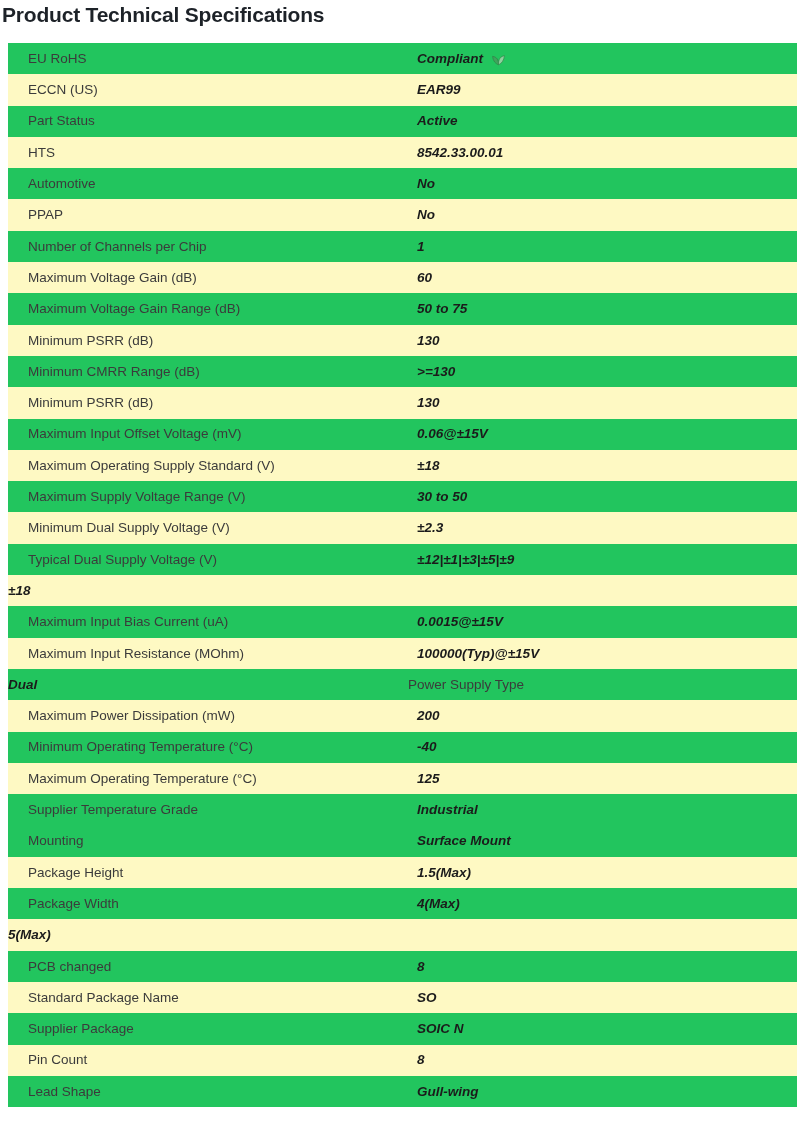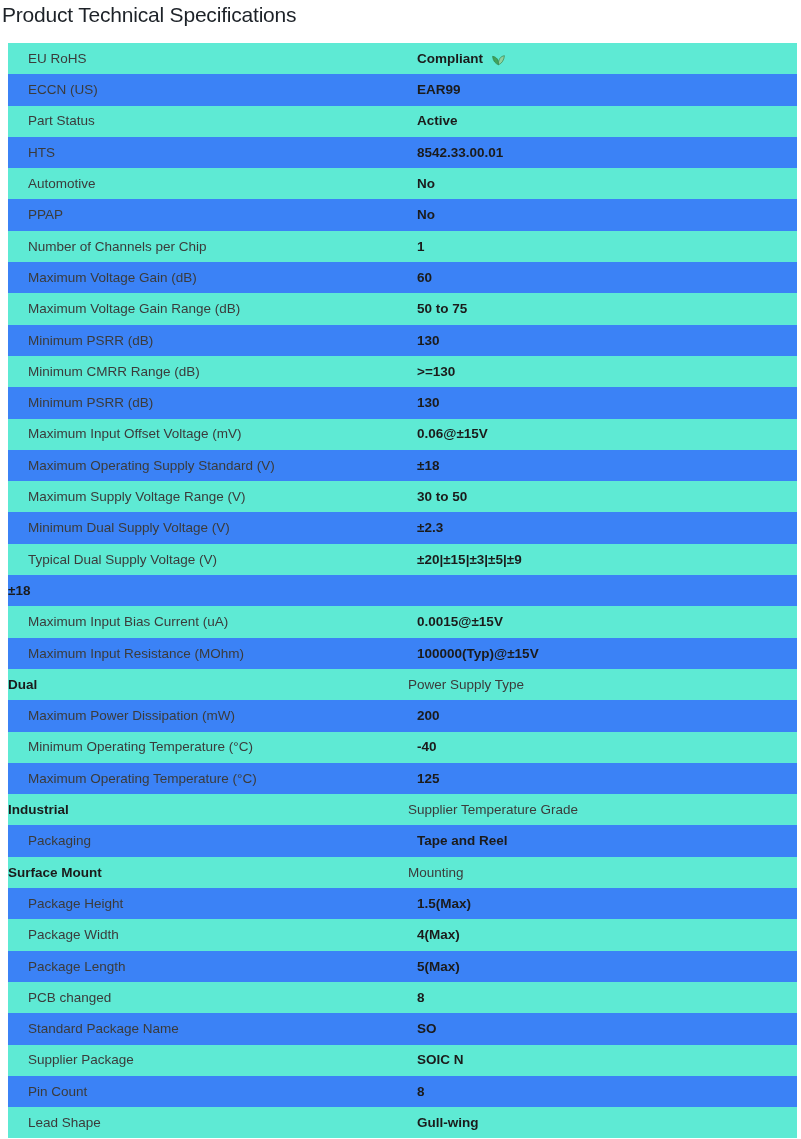--- a/index.html
+++ b/index.html
@@ -11,56 +11,57 @@
     width: 801px;
     height: 1139px;
     font-family: "Liberation Sans", sans-serif;
     overflow: hidden;
   }
   .page-title {
     margin: 0;
     padding: 2px 12px 0 2px;
     font-size: 21px;
     line-height: 26px;
-    font-weight: 400;
+    font-weight: 700;
     color: #1d2228;
     letter-spacing: -0.2px;
   }
   .spec-table {
     margin-left: 8px;
     margin-top: 15px;
     width: 789px;
   }
   .spec-row {
     display: flex;
     align-items: center;
     height: 31.31px;
-    background: #3b82f6;
+    background: #fef9c3;
   }
   .spec-row.alt {
-    background: #5eead4;
+    background: #22c55e;
   }
   .cell {
     box-sizing: border-box;
     font-size: 13.5px;
     line-height: 1;
   }
   .cell.label {
     flex: 0 0 409px;
     padding-left: 20px;
     color: #3b3b3b;
     font-weight: 400;
   }
   .cell.value {
     flex: 1;
     color: #1b1b1b;
     font-weight: 700;
     display: flex;
     align-items: center;
     gap: 6px;
+    font-style: italic;
   }
   .leaf {
     display: inline-flex;
     align-items: center;
     margin-left: 2px;
   }
   .leaf svg {
     display: block;
   }
 </style>
@@ -168,21 +169,21 @@
     </div>
     <div class="spec-row">
       <div class="cell label">Minimum Dual Supply Voltage (V)</div>
       <div class="cell value">
         <span>±2.3</span>
       </div>
     </div>
     <div class="spec-row alt">
       <div class="cell label">Typical Dual Supply Voltage (V)</div>
       <div class="cell value">
-        <span>±20|±15|±3|±5|±9</span>
+        <span>±12|±1|±3|±5|±9</span>
       </div>
     </div>
     <div class="spec-row">
       <div class="cell value">
         <span>±18</span>
       </div>
     </div>
     <div class="spec-row alt">
       <div class="cell label">Maximum Input Bias Current (uA)</div>
       <div class="cell value">
@@ -213,51 +214,44 @@
         <span>-40</span>
       </div>
     </div>
     <div class="spec-row">
       <div class="cell label">Maximum Operating Temperature (°C)</div>
       <div class="cell value">
         <span>125</span>
       </div>
     </div>
     <div class="spec-row alt">
+      <div class="cell label">Supplier Temperature Grade</div>
       <div class="cell value">
         <span>Industrial</span>
       </div>
-      <div class="cell label">Supplier Temperature Grade</div>
-    </div>
-    <div class="spec-row">
-      <div class="cell label">Packaging</div>
-      <div class="cell value">
-        <span>Tape and Reel</span>
-      </div>
-    </div>
-    <div class="spec-row alt">
+    </div>
+    <div class="spec-row alt">
+      <div class="cell label">Mounting</div>
       <div class="cell value">
         <span>Surface Mount</span>
       </div>
-      <div class="cell label">Mounting</div>
     </div>
     <div class="spec-row">
       <div class="cell label">Package Height</div>
       <div class="cell value">
         <span>1.5(Max)</span>
       </div>
     </div>
     <div class="spec-row alt">
       <div class="cell label">Package Width</div>
       <div class="cell value">
         <span>4(Max)</span>
       </div>
     </div>
     <div class="spec-row">
-      <div class="cell label">Package Length</div>
       <div class="cell value">
         <span>5(Max)</span>
       </div>
     </div>
     <div class="spec-row alt">
       <div class="cell label">PCB changed</div>
       <div class="cell value">
         <span>8</span>
       </div>
     </div>

